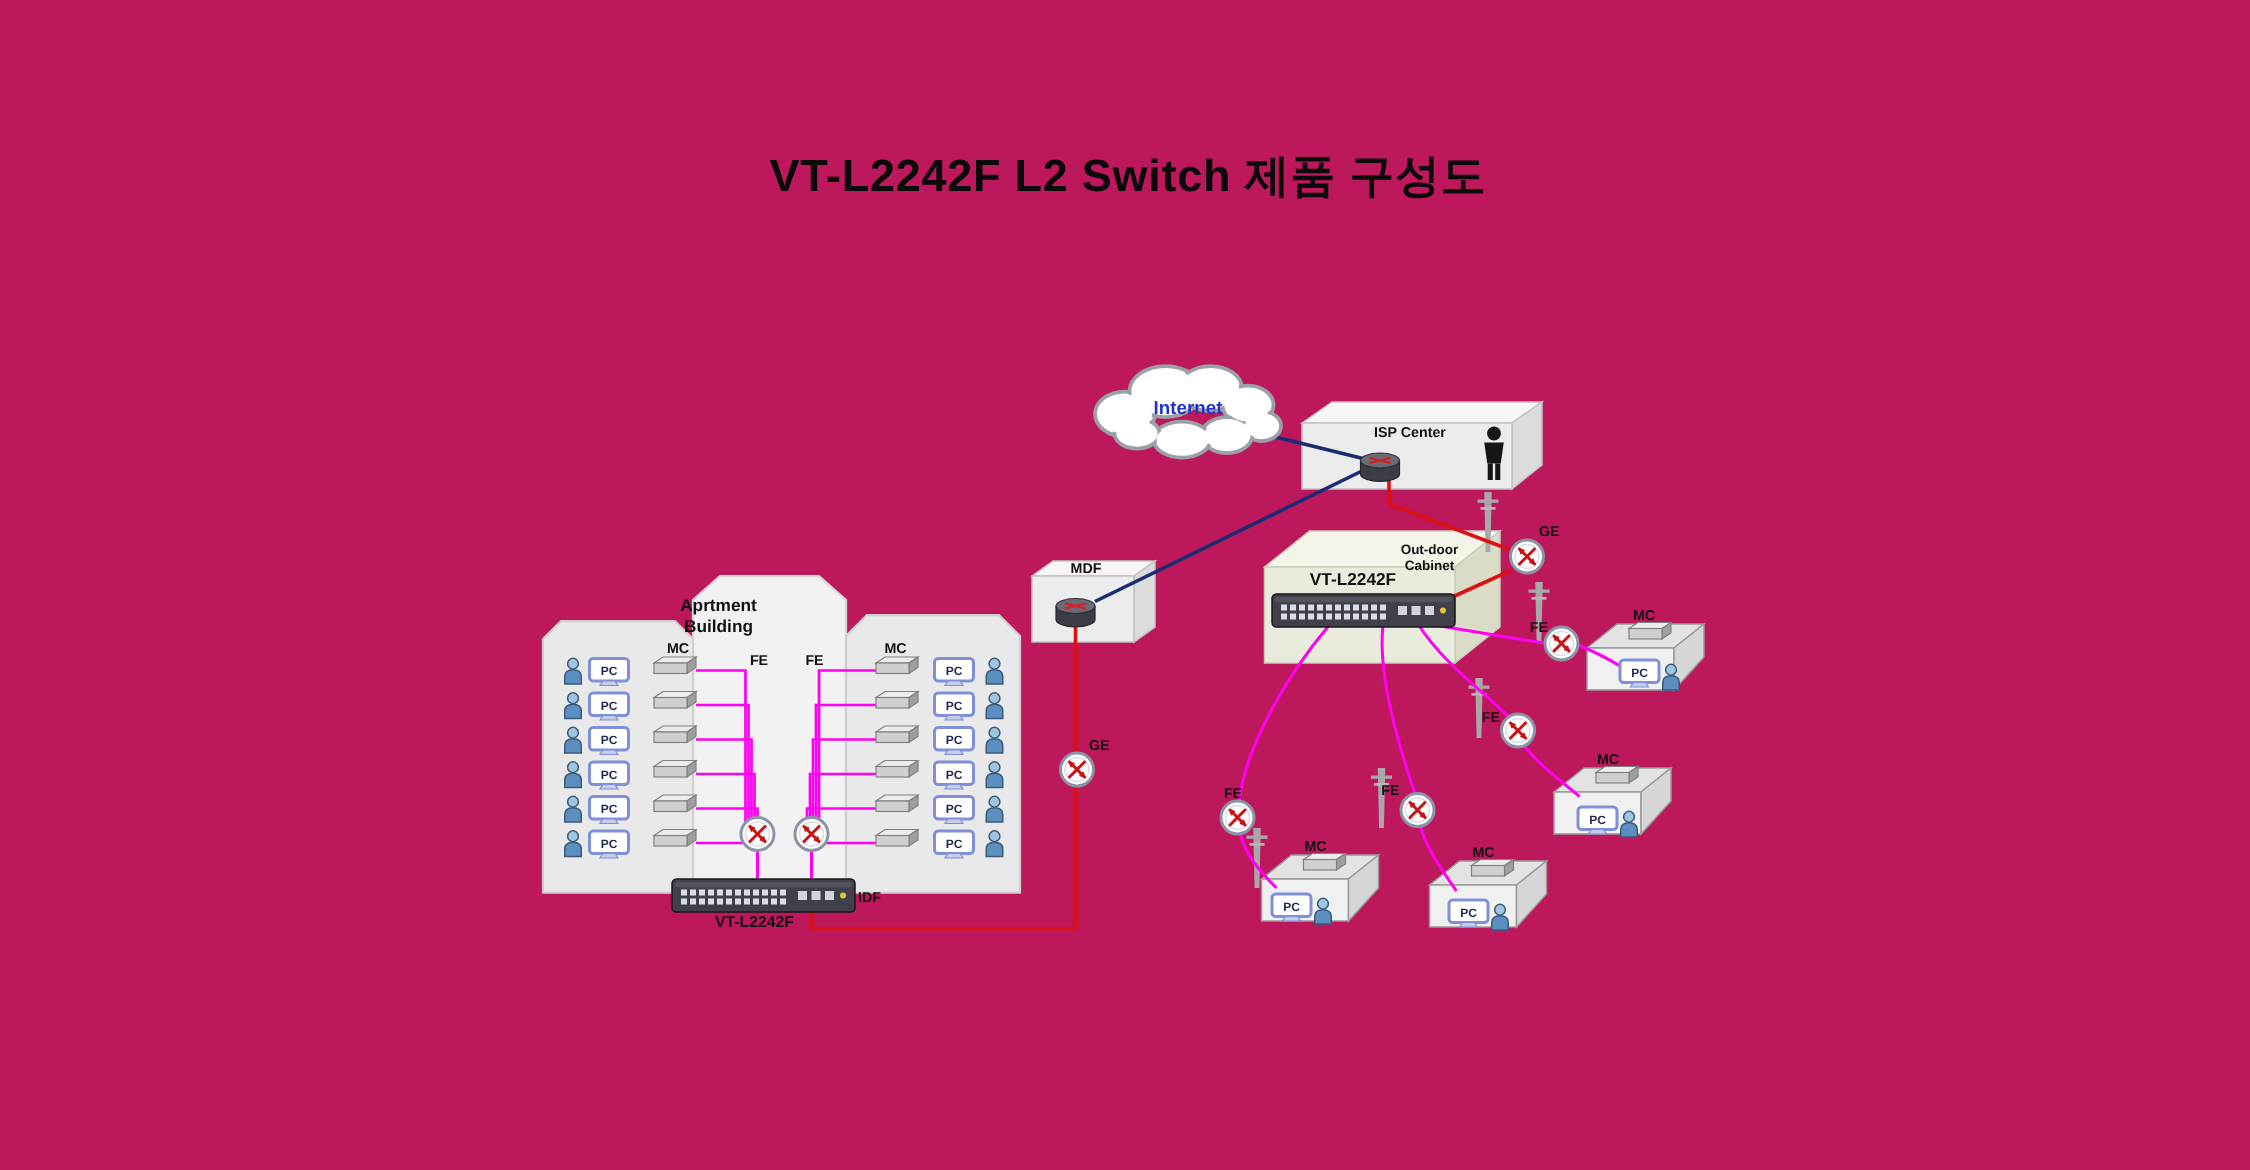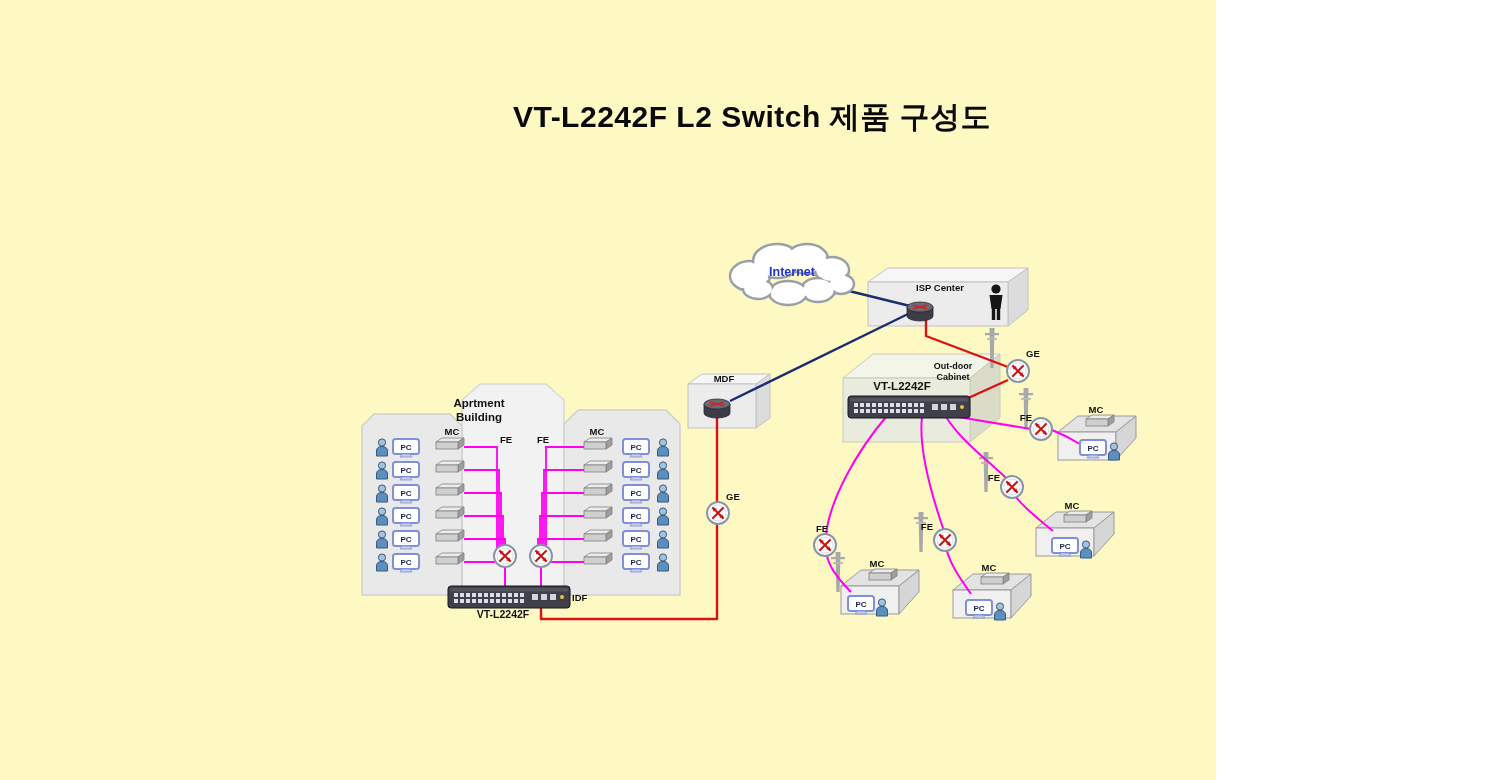--- a/index.html
+++ b/index.html
@@ -1,16 +1,16 @@
 <!DOCTYPE html>
 <html style="--fe-line: #ff00f0; --ge-line: #dd1111; --wan-line: #1b2d72; --internet-text: #2233cc;"><head>
 <meta charset="utf-8">
 <style>
   html,body{margin:0;padding:0;background:#fff;width:1500px;height:780px;overflow:hidden;}
-  .canvas{position:relative;width:1216px;height:780px;background:#fef9c3;}
+  .canvas{position:relative;width:1500px;height:780px;background:#be185d;}
   svg{display:block;}
   svg text{font-family:"Liberation Sans","DejaVu Sans",sans-serif;}
   .title-t{font-size:30px;font-weight:800;fill:#0a0a0a;letter-spacing:0.5px;}
   .lbl-s{font-size:9.5px;font-weight:bold;fill:#111;}
   .lbl-xs{font-size:9px;font-weight:bold;fill:#111;}
   .lbl-m{font-size:11.5px;font-weight:bold;fill:#111;}
   .lbl-sw{font-size:10.5px;font-weight:bold;fill:#111;}
   .pc-t{font-size:8px;font-weight:bold;fill:#1a2550;}
   .net-t{font-size:12.5px;font-weight:bold;fill:var(--internet-text,#2233cc);}
   .fe-line{stroke:var(--fe-line,#ff00f0);stroke-width:1.8;fill:none;}

